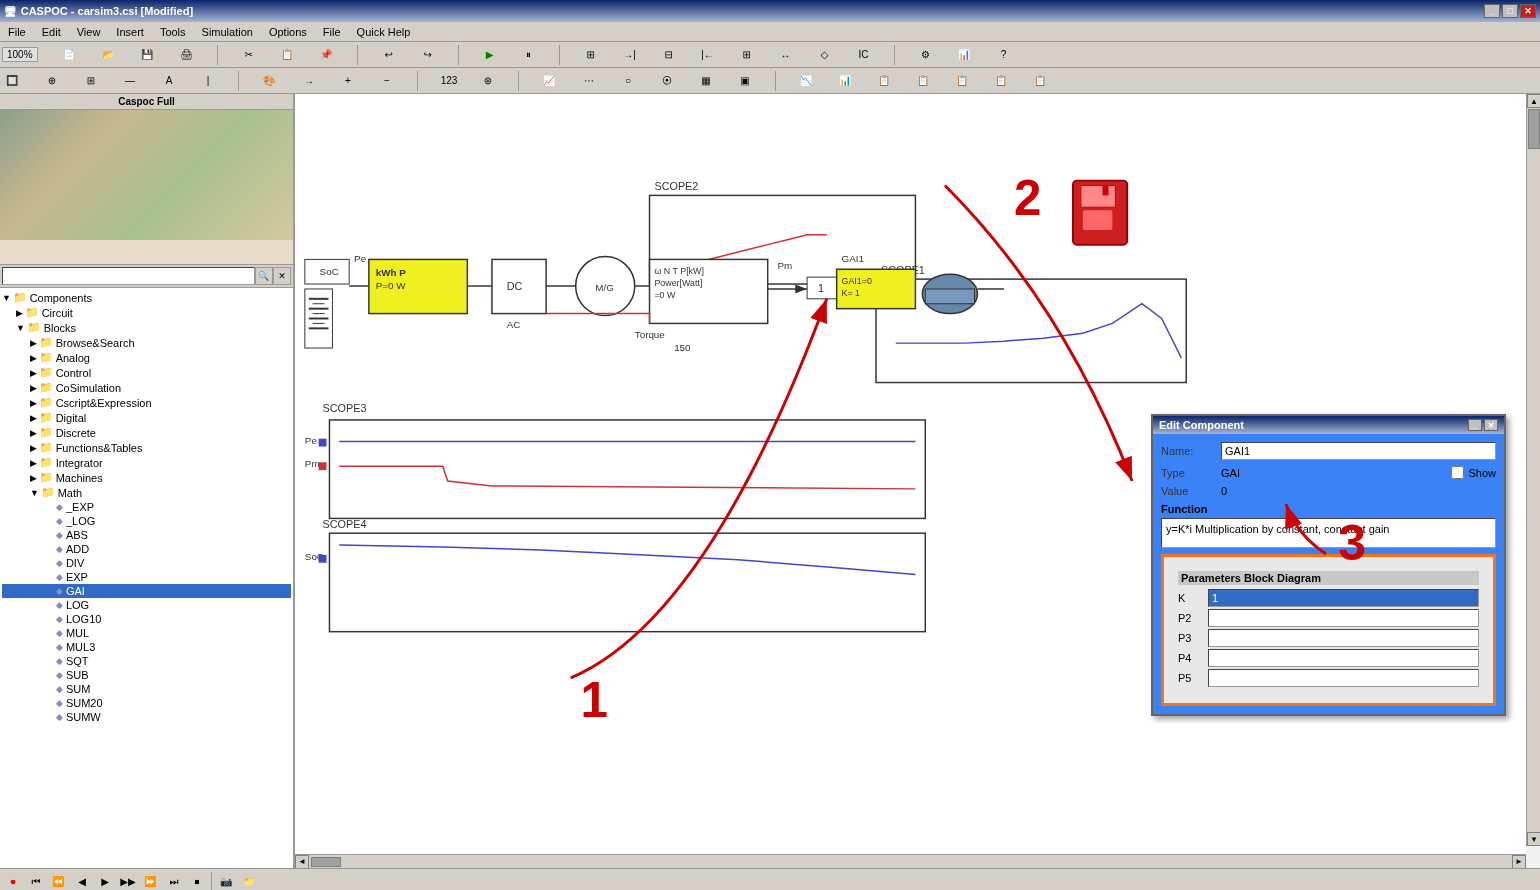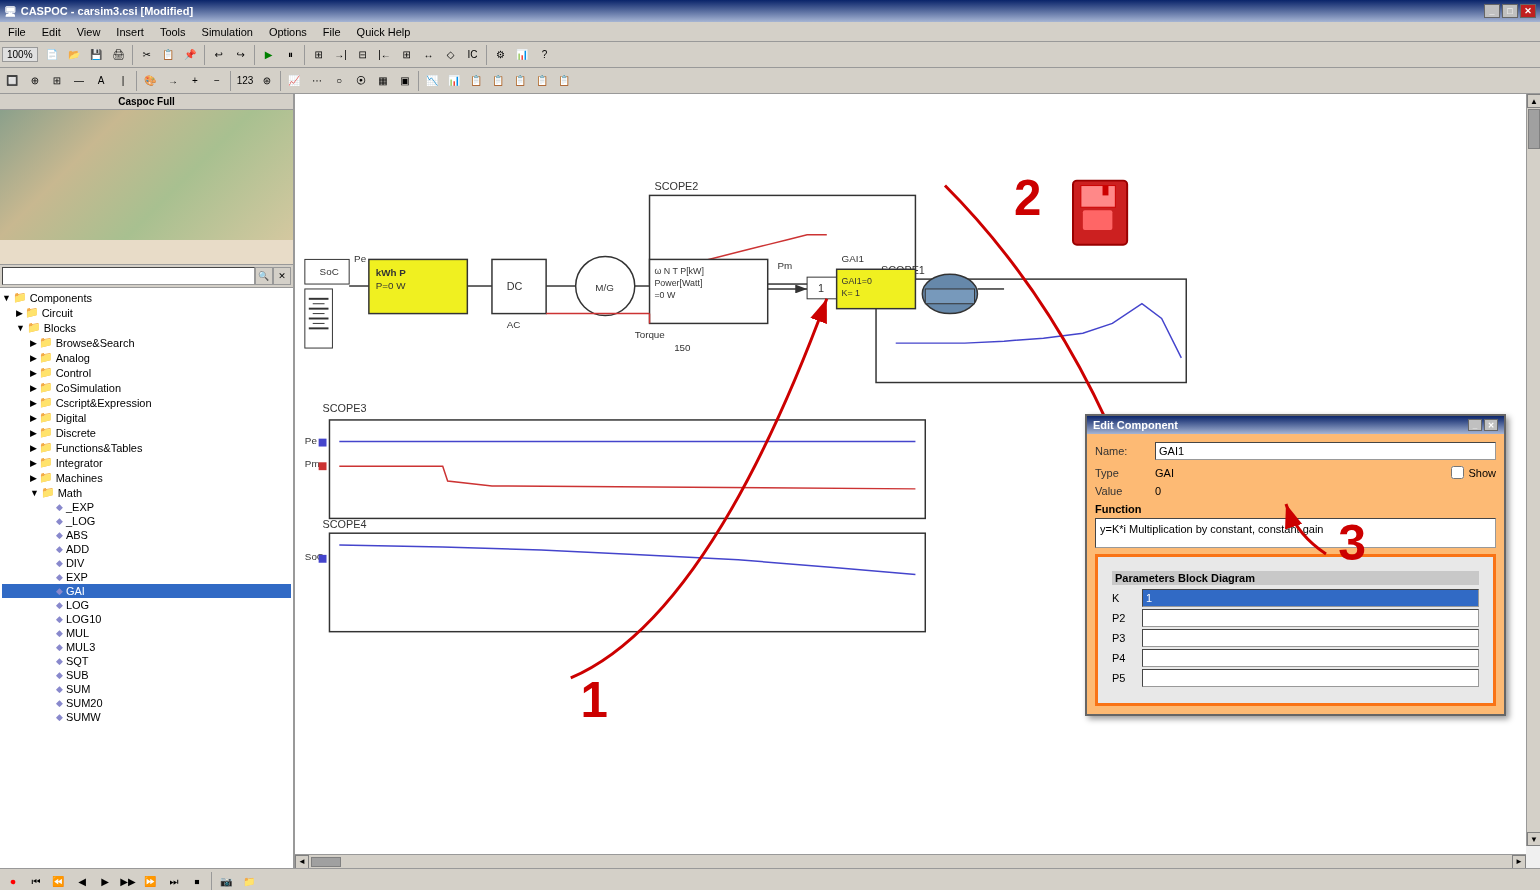--- a/index.html
+++ b/index.html
@@ -8,21 +8,21 @@
     
     #titlebar { background: linear-gradient(to bottom, #0a246a, #a6b5d4); color: white; height: 22px; display: flex; align-items: center; padding: 0 4px; font-size: 11px; font-weight: bold; }
     #titlebar-icons { margin-left: auto; display: flex; gap: 2px; }
     .title-btn { width: 16px; height: 14px; background: #c0c0c0; border: 1px solid #666; font-size: 9px; display: flex; align-items: center; justify-content: center; cursor: pointer; }
     
     
     #menubar { background: #d4d0c8; height: 20px; display: flex; align-items: center; border-bottom: 1px solid #999; }
     .menu-item { padding: 2px 8px; font-size: 11px; cursor: pointer; }
     
     
-    .toolbar { background: #d4d0c8; height: 26px; display: flex; align-items: center; border-bottom: 1px solid #999; padding: 0 2px; gap: 0; }
+    .toolbar { background: #d4d0c8; height: 26px; display: flex; align-items: center; border-bottom: 1px solid #999; padding: 0 2px; gap: 17px; }
     .tb-btn { width: 22px; height: 22px; background: #d4d0c8; border: 1px solid transparent; display: flex; align-items: center; justify-content: center; cursor: pointer; font-size: 10px; }
     .tb-sep { width: 2px; height: 20px; border-left: 1px solid #999; margin: 0 2px; }
     
     
     #main { display: flex; height: calc(890px - 22px - 20px - 26px - 26px - 22px); }
     
     
     #left-panel { width: 295px; background: #d4d0c8; border-right: 2px solid #999; display: flex; flex-direction: column; }
     #preview-area { height: 155px; background: #e8dcc8; border-bottom: 1px solid #999; position: relative; overflow: hidden; }
     #preview-title { font-size: 10px; font-weight: bold; text-align: center; padding: 2px; background: #d4d0c8; border-bottom: 1px solid #999; }
@@ -41,21 +41,21 @@
     #tree::-webkit-scrollbar-track { background: #d4d0c8; }
     #tree::-webkit-scrollbar-thumb { background: #a0a0a0; border: 1px solid #808080; }
     
     
     #canvas-area { flex: 1; background: #f0f0f0; position: relative; overflow: hidden; }
     
     
     #sim-diagram { position: absolute; top: 0; left: 0; right: 14px; bottom: 0; background: white; overflow: hidden; }
     
     
-    #edit-panel { position: absolute; top: 320px; right: 20px; width: 421px; background: #fdba74; border: 2px solid #666; box-shadow: 3px 3px 6px rgba(0,0,0,0.4); z-index: 100; }
+    #edit-panel { position: absolute; top: 320px; right: 20px; width: 355px; background: #3b82f6; border: 2px solid #666; box-shadow: 3px 3px 6px rgba(0,0,0,0.4); z-index: 100; }
     #edit-panel-title { background: linear-gradient(to bottom, #0a246a, #a6b5d4); color: white; padding: 3px 6px; font-size: 11px; font-weight: bold; display: flex; align-items: center; justify-content: space-between; }
     #edit-panel-content { padding: 8px; }
     .field-row { display: flex; align-items: center; margin-bottom: 6px; }
     .field-label { width: 60px; font-size: 11px; color: #333; }
     .field-value { flex: 1; font-size: 11px; }
     .field-input { flex: 1; height: 18px; border: 1px inset #999; background: white; font-size: 11px; padding: 1px 3px; }
     .checkbox-row { display: flex; align-items: center; gap: 4px; }
     .function-box { background: white; border: 1px inset #999; padding: 4px; margin-bottom: 6px; font-size: 11px; min-height: 30px; }
     #params-section { border: 3px solid #f97316; padding: 14px; background: #e8e8e8; }
     #params-title { font-size: 11px; font-weight: bold; margin-bottom: 4px; background: #c8c8c8; padding: 1px 3px; }

